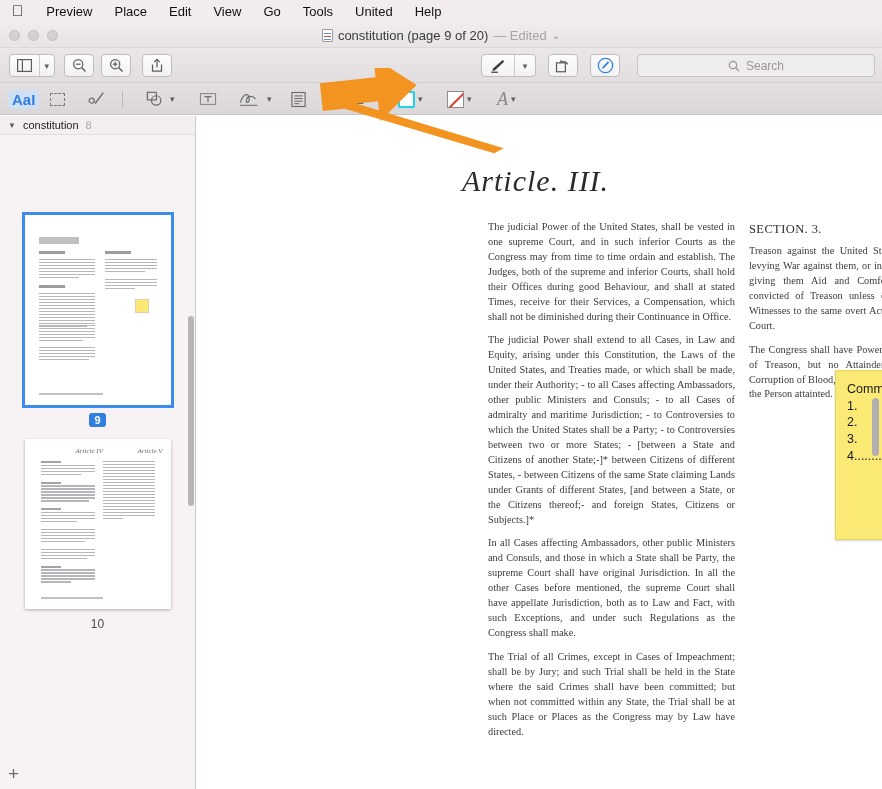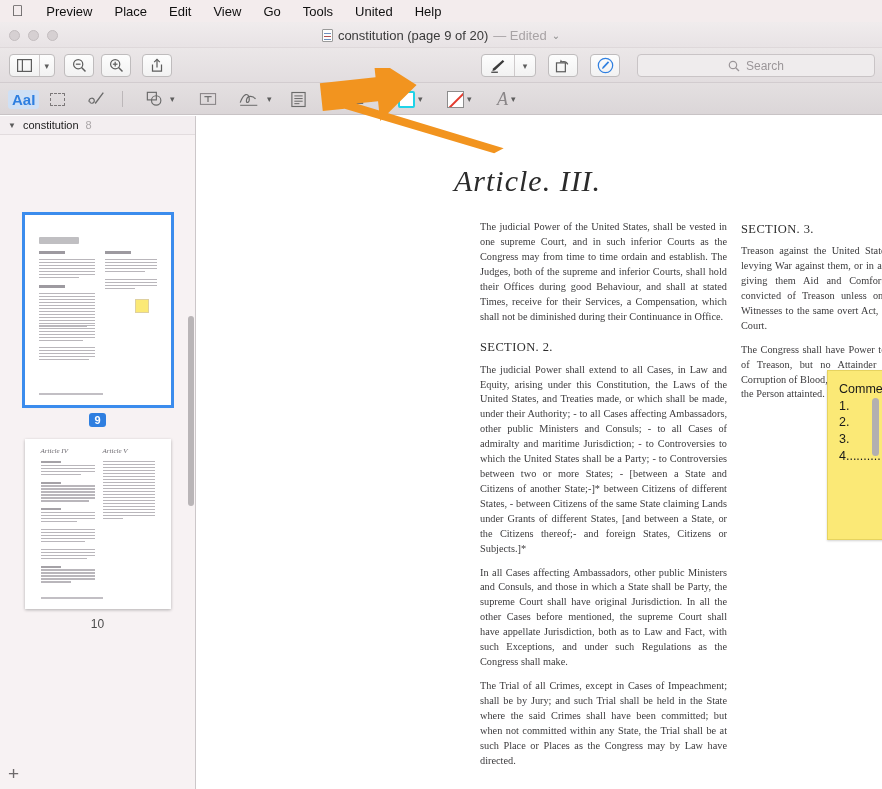--- a/index.html
+++ b/index.html
@@ -173,21 +173,21 @@
   
   .pageview {
     flex: 1; position: relative; background: #fff; overflow: hidden;
   }
   .page-scroll {
     position: absolute; right: 3px; top: 282px;
     width: 7px; height: 58px; background: #b3afb0; border-radius: 4px;
   }
 
   .doc {
-    position: absolute; left: 8px; top: 0; width: 650px; height: 673px;
+    position: absolute; left: 16px; top: 0; width: 650px; height: 673px;
     background: #fff;
   }
   .doc-title {
     position: absolute; left: 250px; top: 48px;
     font-family: "Liberation Serif", serif;
     font-style: italic; font-size: 30px; color: #2b2b2b;
     letter-spacing: 1px;
   }
   .col {
     position: absolute; width: 247px;
@@ -208,21 +208,21 @@
     position: absolute; left: 623px; top: 254px;
     width: 170px; height: 170px;
     background: #fbe976; border: 1px solid #e6d35f;
     box-shadow: 0 1px 2px rgba(0,0,0,.18);
     padding: 10px 11px; font-size: 12.5px; color: #1a1a1a;
     line-height: 1.33; font-family: "Liberation Sans", sans-serif;
   }
 
   
   .tline { background: #b9b6bb; height: 1.3px; margin-bottom: 1.7px; }
-  .tmini { font-family: "Liberation Serif", serif; }
+  .tmini { font-family: "Liberation Serif", serif; margin-left: 35px; }
 </style>
 </head>
 <body>
 
 <div id="app">
 
   <div class="menubar">
     <span class="apple"></span>
     <span class="menu-item bold">Preview</span>
     <span class="menu-item">Place</span>
@@ -558,21 +558,20 @@
         <div class="sb-plus">+</div>
       </div>
 
       <div class="pageview">
         <div class="doc">
 
           <div class="doc-title">Article. III.</div>
 
           <div class="col left">
             <div class="para">The judicial Power of the United States, shall be vested in one supreme Court, and in such inferior Courts as the Congress may from time to time ordain and establish. The Judges, both of the supreme and inferior Courts, shall hold their Offices during good Behaviour, and shall at stated Times, receive for their Services, a Compensation, which shall not be diminished during their Continuance in Office.</div>
-            <div class="sec-head" style="margin-top:14px;">SECTION. 2.</div>
             <div class="para">The judicial Power shall extend to all Cases, in Law and Equity, arising under this Constitution, the Laws of the United States, and Treaties made, or which shall be made, under their Authority; - to all Cases affecting Ambassadors, other public Ministers and Consuls; - to all Cases of admiralty and maritime Jurisdiction; - to Controversies to which the United States shall be a Party; - to Controversies between two or more States; - [between a State and Citizens of another State;-]* between Citizens of different States, - between Citizens of the same State claiming Lands under Grants of different States, [and between a State, or the Citizens thereof;- and foreign States, Citizens or Subjects.]*</div>
             <div class="para">In all Cases affecting Ambassadors, other public Ministers and Consuls, and those in which a State shall be Party, the supreme Court shall have original Jurisdiction. In all the other Cases before mentioned, the supreme Court shall have appellate Jurisdiction, both as to Law and Fact, with such Exceptions, and under such Regulations as the Congress shall make.</div>
             <div class="para">The Trial of all Crimes, except in Cases of Impeachment; shall be by Jury; and such Trial shall be held in the State where the said Crimes shall have been committed; but when not committed within any State, the Trial shall be at such Place or Places as the Congress may by Law have directed.</div>
           </div>
 
           <div class="col right">
             <div class="sec-head">SECTION. 3.</div>
             <div class="para">Treason against the United States, shall consist only in levying War against them, or in adhering to their Enemies, giving them Aid and Comfort. No Person shall be convicted of Treason unless on the Testimony of two Witnesses to the same overt Act, or on Confession in open Court.</div>
             <div class="para">The Congress shall have Power to declare the Punishment of Treason, but no Attainder of Treason shall work Corruption of Blood, or Forfeiture except during the Life of the Person attainted.</div>
           </div>

